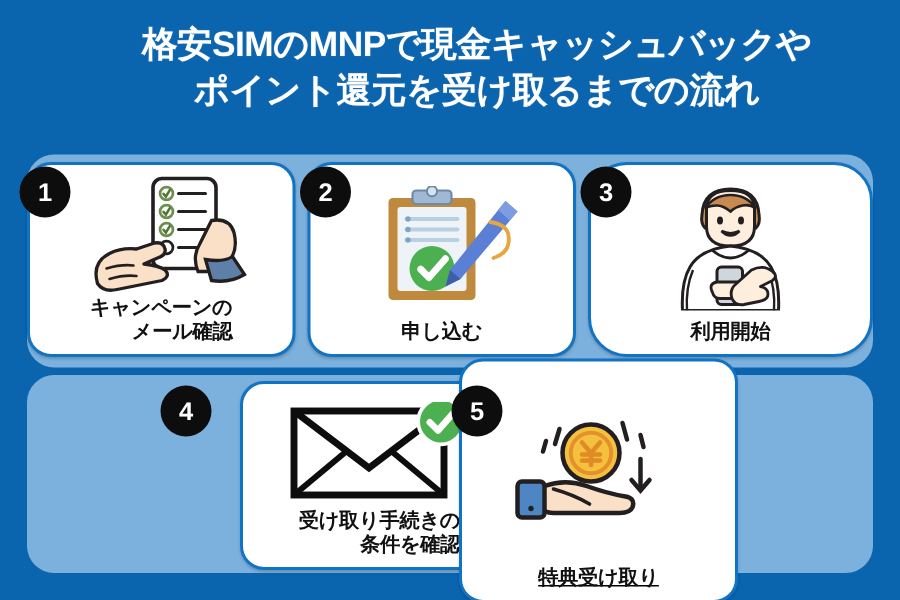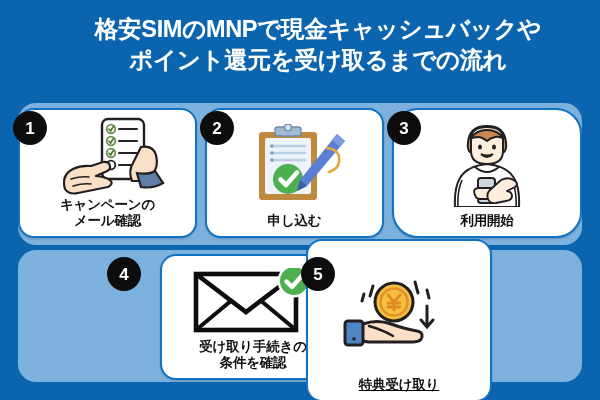--- a/index.html
+++ b/index.html
@@ -41,21 +41,21 @@
     align-items:center; justify-content:flex-end;
     padding-bottom:7px;
   }
   .art{
     flex:1 1 auto; width:100%;
     display:flex; align-items:center; justify-content:center;
     padding-top:6px;
   }
   .art svg{ display:block; }
   .card-label{
-    color:#111111; font-weight:bold; text-align:center;
+    color:#111111; font-weight:bold; text-align:right;
     font-size:13.5px; line-height:16px; letter-spacing:-0.2px;
     white-space:nowrap;
   }
   .card-label .l2{display:block;}
 
   
   .badge{
     position:absolute; width:34px; height:34px; border-radius:50%;
     background:#0d0d0d; color:#fff;
     display:flex; align-items:center; justify-content:center;

